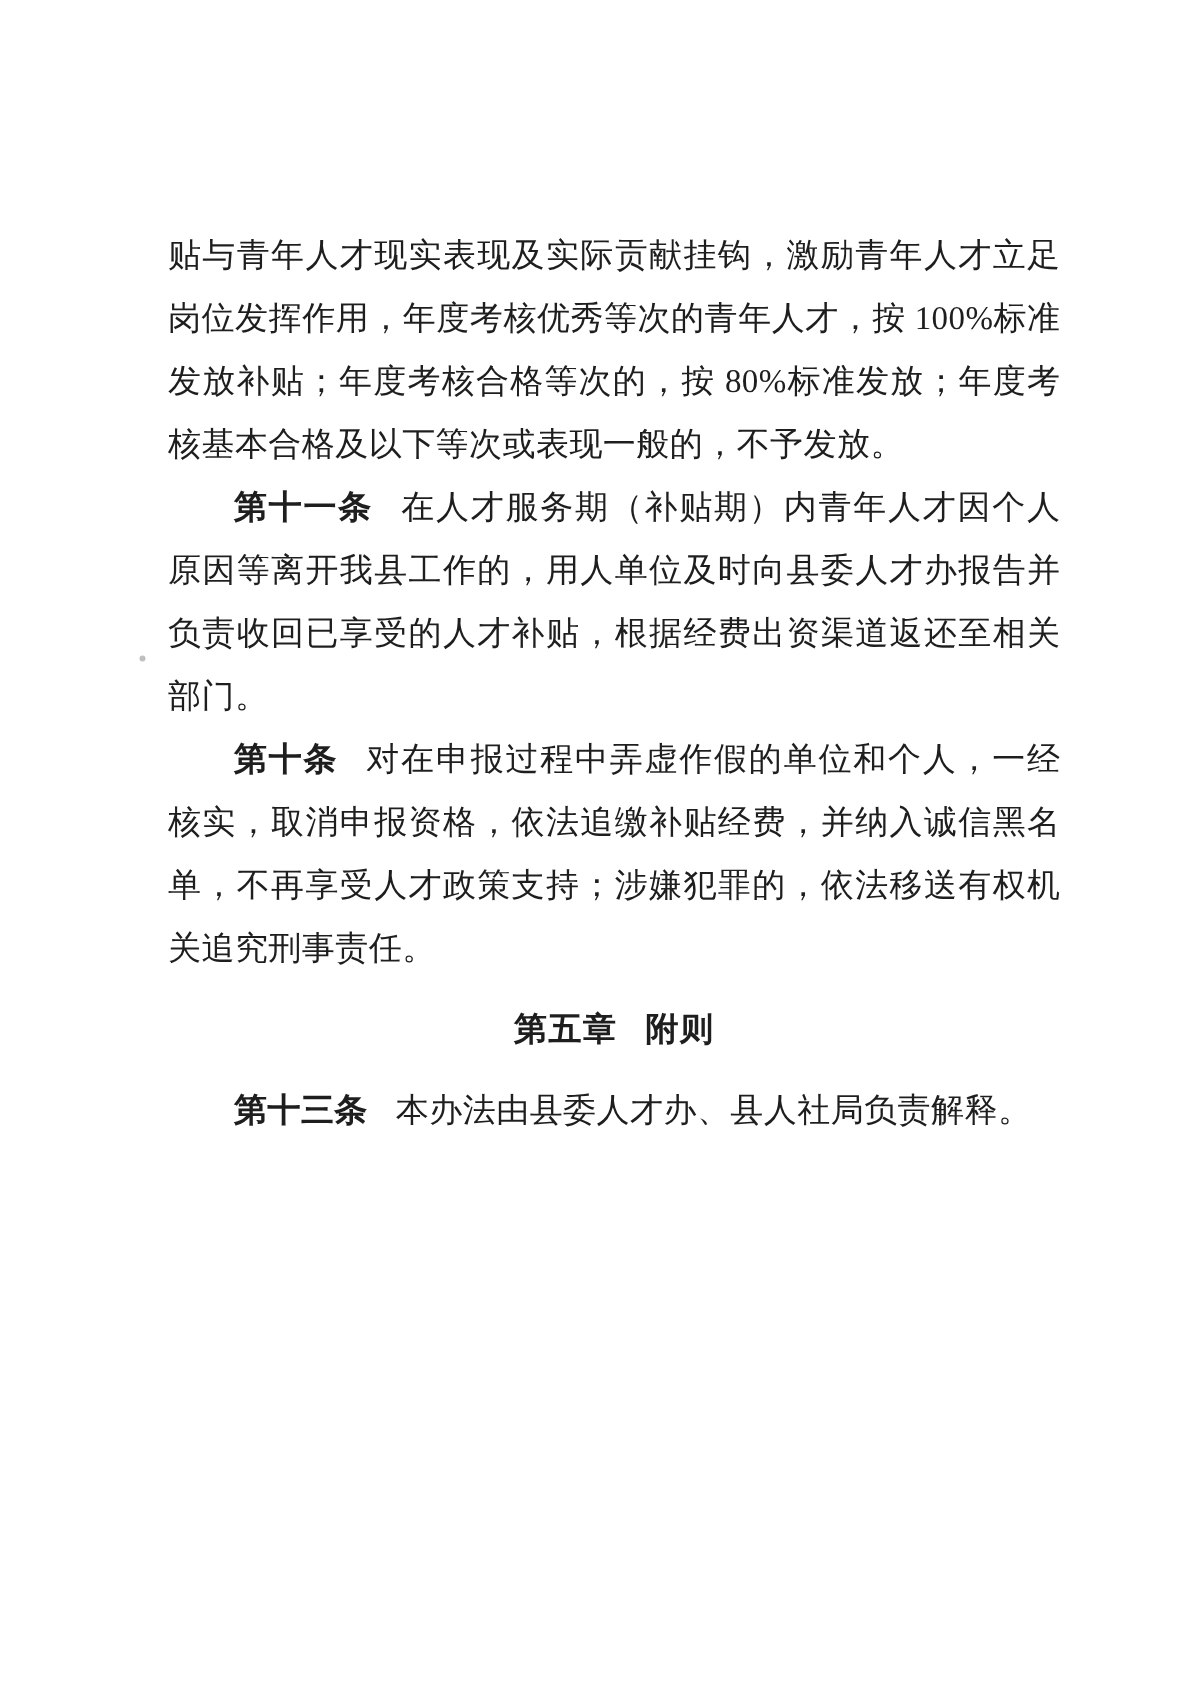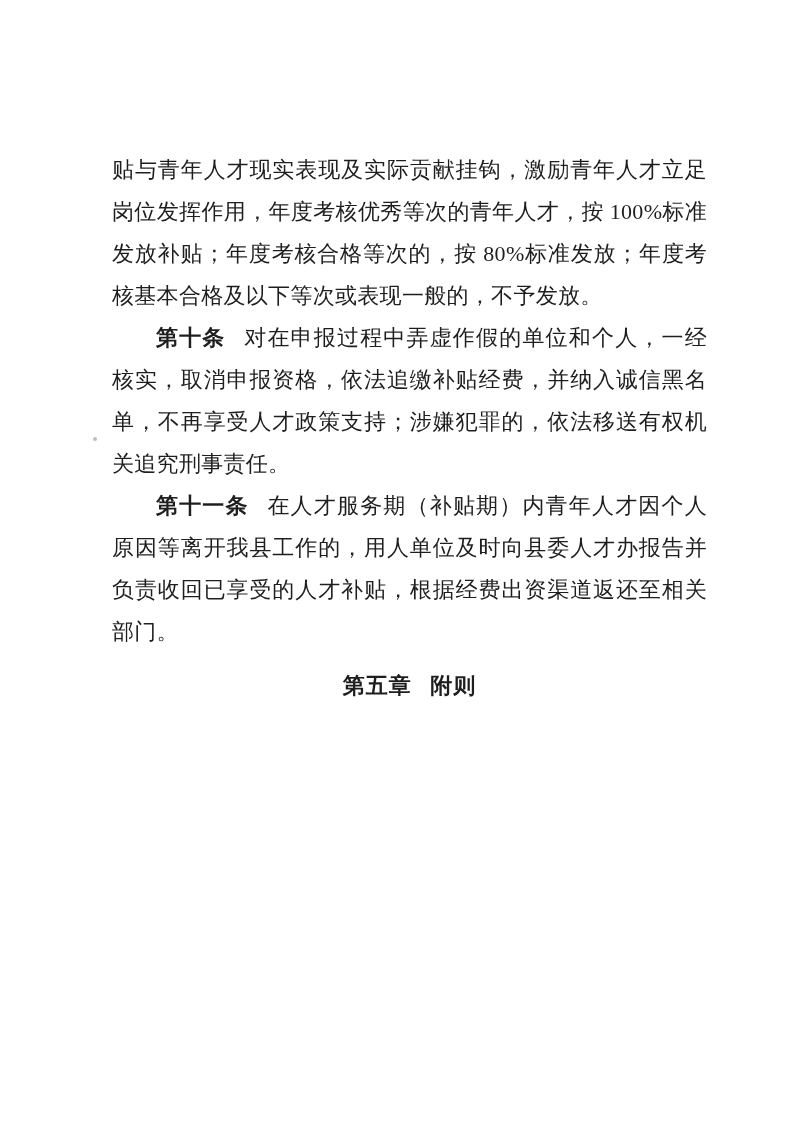--- a/index.html
+++ b/index.html
@@ -83,31 +83,34 @@
 
   <div class="scan-speck"></div>
 
   <div class="text-block">
 
     <p class="para no-indent">
       <span>贴与青年人才现实表现及实际贡献挂钩，激励青年人才立足岗位发挥作用，年度考核优秀等次的青年人才，按 100%标准发放补贴；年度考核合格等次的，按 80%标准发放；年度考核基本合格及以下等次或表现一般的，不予发放。</span>
     </p>
 
     <p class="para">
-      <span class="article-label">第十条</span><span>对在申报过程中弄虚作假的单位和个人，一经核实，取消申报资格，依法追缴补贴经费，并纳入诚信黑名单，不再享受人才政策支持；涉嫌犯罪的，依法移送有权机关追究刑事责任。</span>
+      <span class="article-label">第十一条</span><span>在人才服务期（补贴期）内青年人才因个人原因等离开我县工作的，用人单位及时向县委人才办报告并负责收回已享受的人才补贴，根据经费出资渠道返还至相关部门。</span>
     </p>
 
     <p class="para">
-      <span class="article-label">第十一条</span><span>在人才服务期（补贴期）内青年人才因个人原因等离开我县工作的，用人单位及时向县委人才办报告并负责收回已享受的人才补贴，根据经费出资渠道返还至相关部门。</span>
+      <span class="article-label">第十条</span><span>对在申报过程中弄虚作假的单位和个人，一经核实，取消申报资格，依法追缴补贴经费，并纳入诚信黑名单，不再享受人才政策支持；涉嫌犯罪的，依法移送有权机关追究刑事责任。</span>
     </p>
 
     <p class="chapter-heading">
       <span class="part1">第五章</span><span>附则</span>
     </p>
 
 
+    <p class="para">
+      <span class="article-label">第十三条</span><span>本办法由县委人才办、县人社局负责解释。</span>
+    </p>
 
 
   </div>
 
   <div class="page-number">– 5 –</div>
 
 </div>
 
 </body></html>

